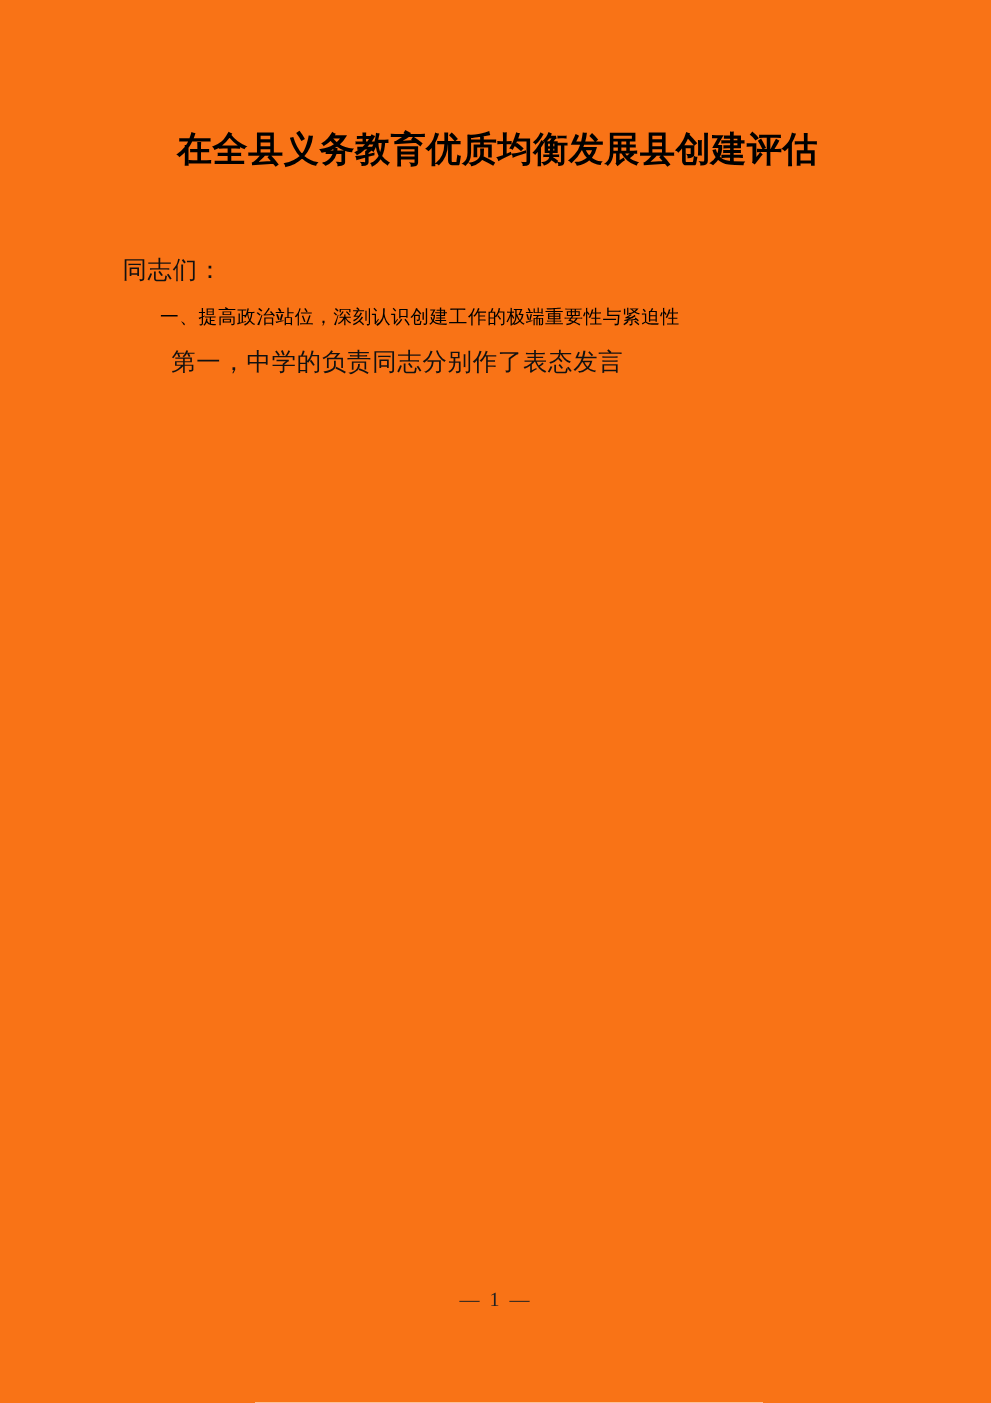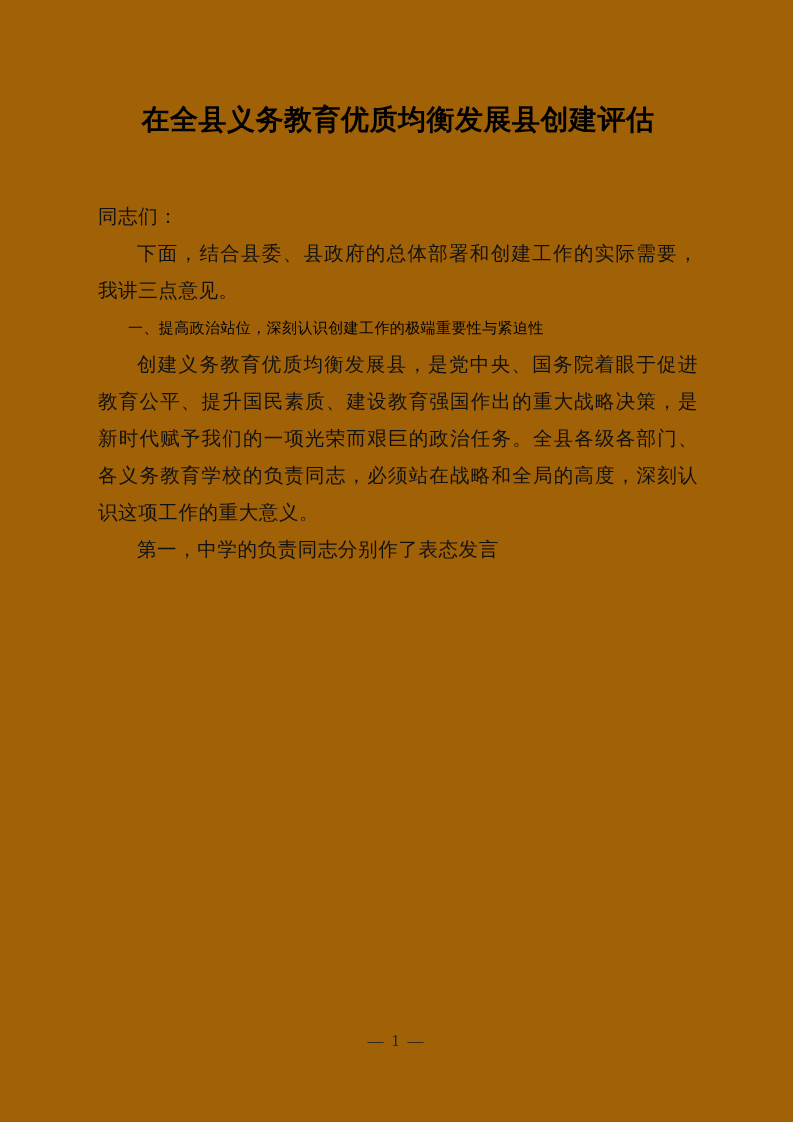--- a/index.html
+++ b/index.html
@@ -7,21 +7,21 @@
     margin: 0;
     padding: 0;
     background: #ffffff;
   }
 
   .page {
     position: relative;
     width: 793px;
     height: 1122px;
     margin: 0 auto;
-    background: #a16207;
+    background: #f97316;
     box-sizing: border-box;
     overflow: hidden;
   }
 
   .content {
     position: absolute;
     left: 98px;
     top: 0;
     width: 600px;
   }
@@ -105,25 +105,23 @@
 
     <h1 class="doc-title">
       <span class="title-line">在全县义务教育优质均衡发展县创建评估</span>
     </h1>
 
     <div class="body-block">
 
       <p class="para flush">同志们：</p>
 
 
-      <p class="para indent">下面，结合县委、县政府的总体部署和创建工作的实际需要，我讲三点意见。</p>
 
       <p class="section-heading">一、提高政治站位，深刻认识创建工作的极端重要性与紧迫性</p>
 
-      <p class="para indent">创建义务教育优质均衡发展县，是党中央、国务院着眼于促进教育公平、提升国民素质、建设教育强国作出的重大战略决策，是新时代赋予我们的一项光荣而艰巨的政治任务。全县各级各部门、各义务教育学校的负责同志，必须站在战略和全局的高度，深刻认识这项工作的重大意义。</p>
 
       <p class="para indent">第一，中学的负责同志分别作了表态发言</p>
 
 
     </div>
   </div>
 
   <div class="page-footer">— 1 —</div>
 
 </div>

